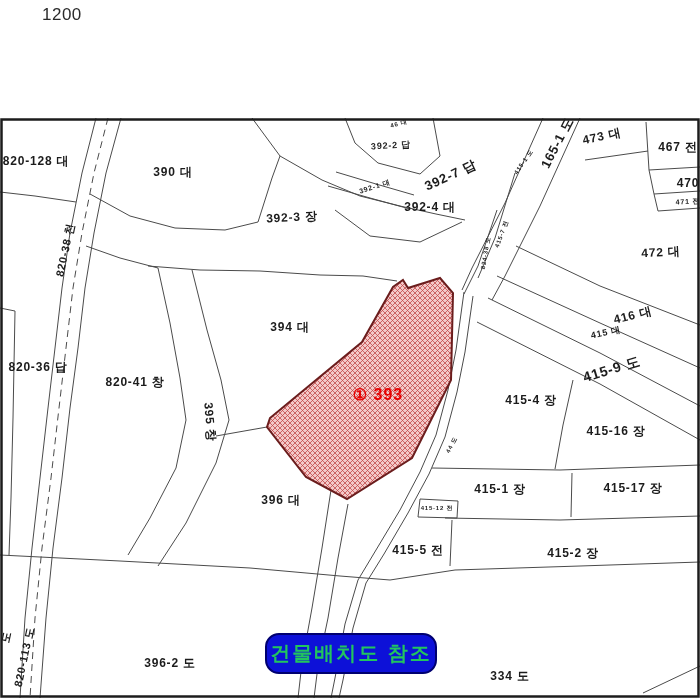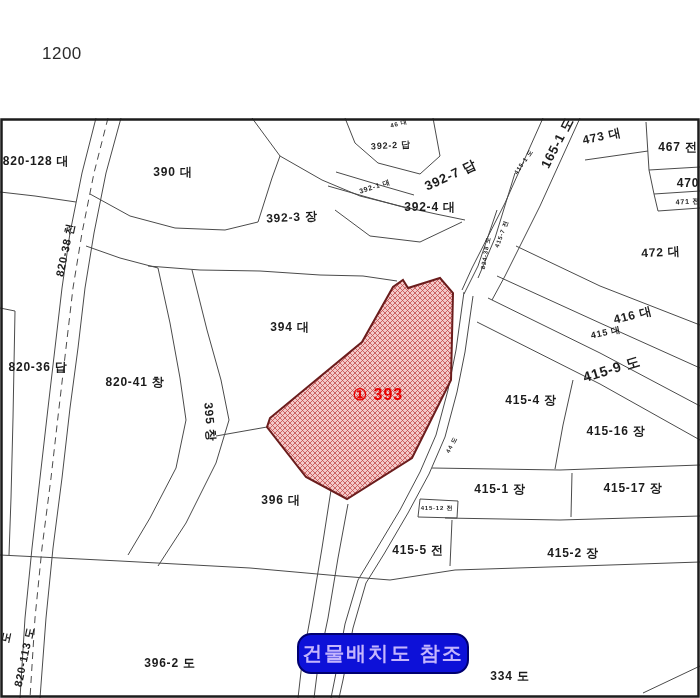--- a/index.html
+++ b/index.html
@@ -1,19 +1,19 @@
 <!DOCTYPE html>
 <html><head>
 <meta charset="utf-8">
 <style>
   html,body{margin:0;padding:0;background:#ffffff;}
   #stage{position:relative;width:700px;height:698px;background:#fff;overflow:hidden;
          font-family:"Liberation Sans",sans-serif;}
   #scale-label{position:absolute;left:42px;top:5px;font-size:17px;color:#2b2b2b;
-               letter-spacing:0.5px;margin-top:39px;}
+               letter-spacing:0.5px;}
   #map-frame{position:absolute;left:0;top:118px;width:700px;height:580px;background:#fff;}
   #map-svg{display:block;width:700px;height:580px;}
   #map-svg polyline{fill:none;stroke:#4b4b4b;stroke-width:1;}
   #map-svg text.lbl{fill:#1c1c1c;font-family:"Liberation Sans",sans-serif;font-weight:600;
                     letter-spacing:0.8px;text-anchor:middle;}
   #map-svg text#subject-label{font-weight:bold;letter-spacing:1px;text-anchor:middle;
                     font-family:"Liberation Sans",sans-serif;}
   #ref-button{position:absolute;left:265px;top:633px;width:172px;height:41px;
               border-radius:14px;display:flex;align-items:center;justify-content:center;
               font-size:20px;font-weight:bold;letter-spacing:2px;cursor:pointer;
@@ -124,15 +124,15 @@
           <text class="lbl" font-size="6" transform="translate(452,327) rotate(-62)" dominant-baseline="middle">44 도</text>
           <text class="lbl" font-size="6" transform="translate(399,6) rotate(-15)" dominant-baseline="middle">46 대</text>
         </g>
 
       <text id="subject-label" x="378" y="282" font-size="16" fill="#e80000">① 393</text>
 
       <rect id="map-border" x="1.5" y="1.5" width="697" height="577" fill="none" stroke-width="2.5" stroke="#1c1c1c"></rect>
     </svg>
   </div>
 
-  <div id="ref-button" style="background: rgb(13, 17, 216); color: #c4b5fd; margin-left: 32px;">건물배치도 참조</div>
+  <div id="ref-button" style="background: rgb(13, 17, 216); color: #22c55e;">건물배치도 참조</div>
 
 </div>
 
 </body></html>

